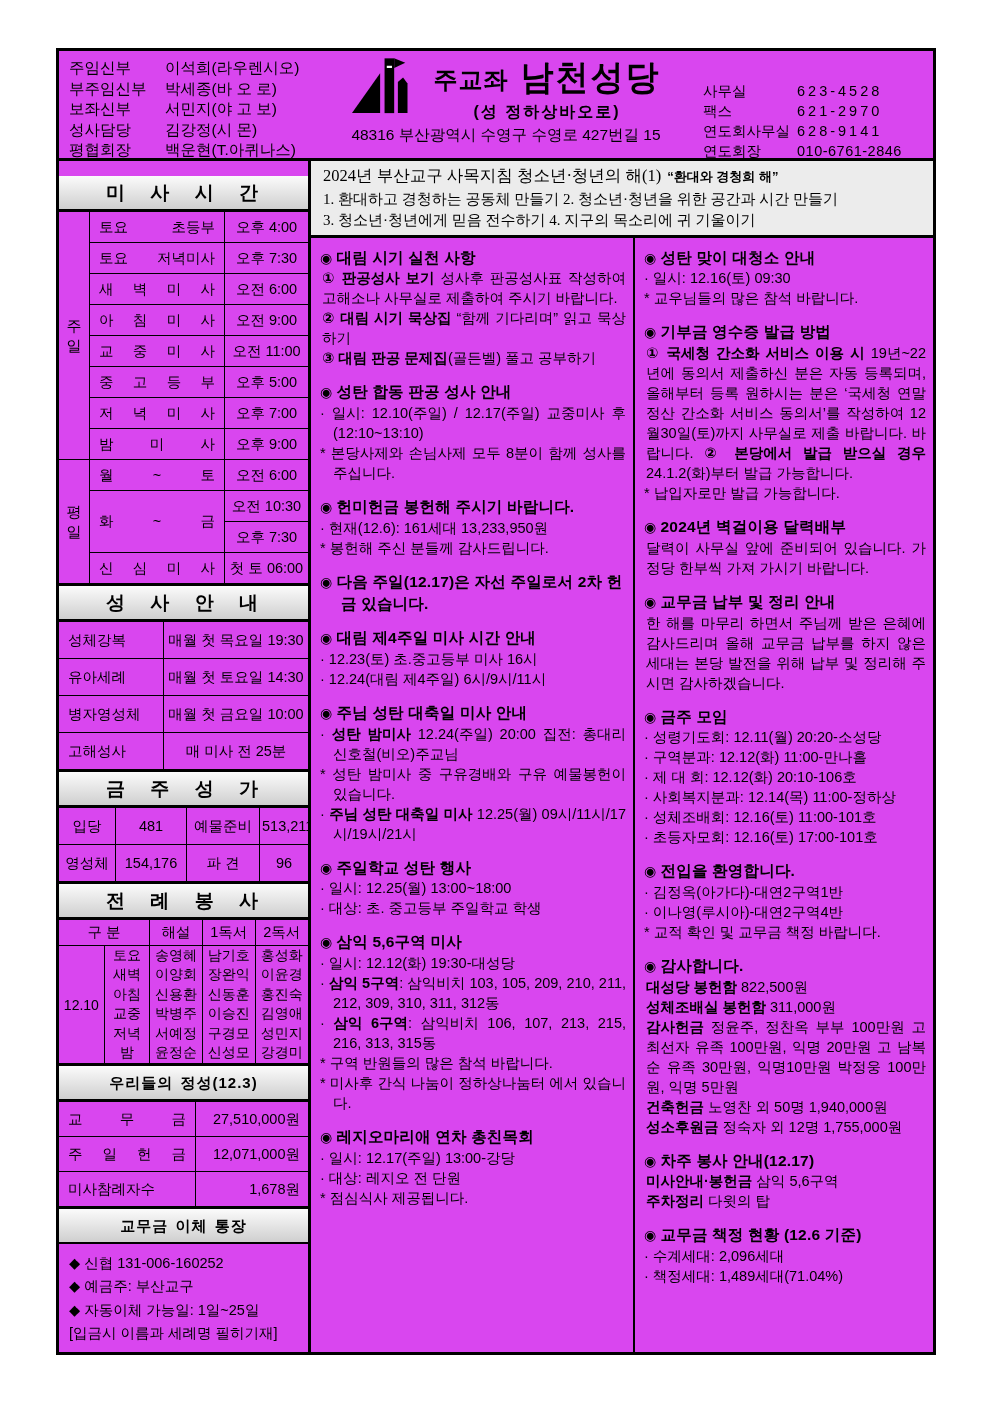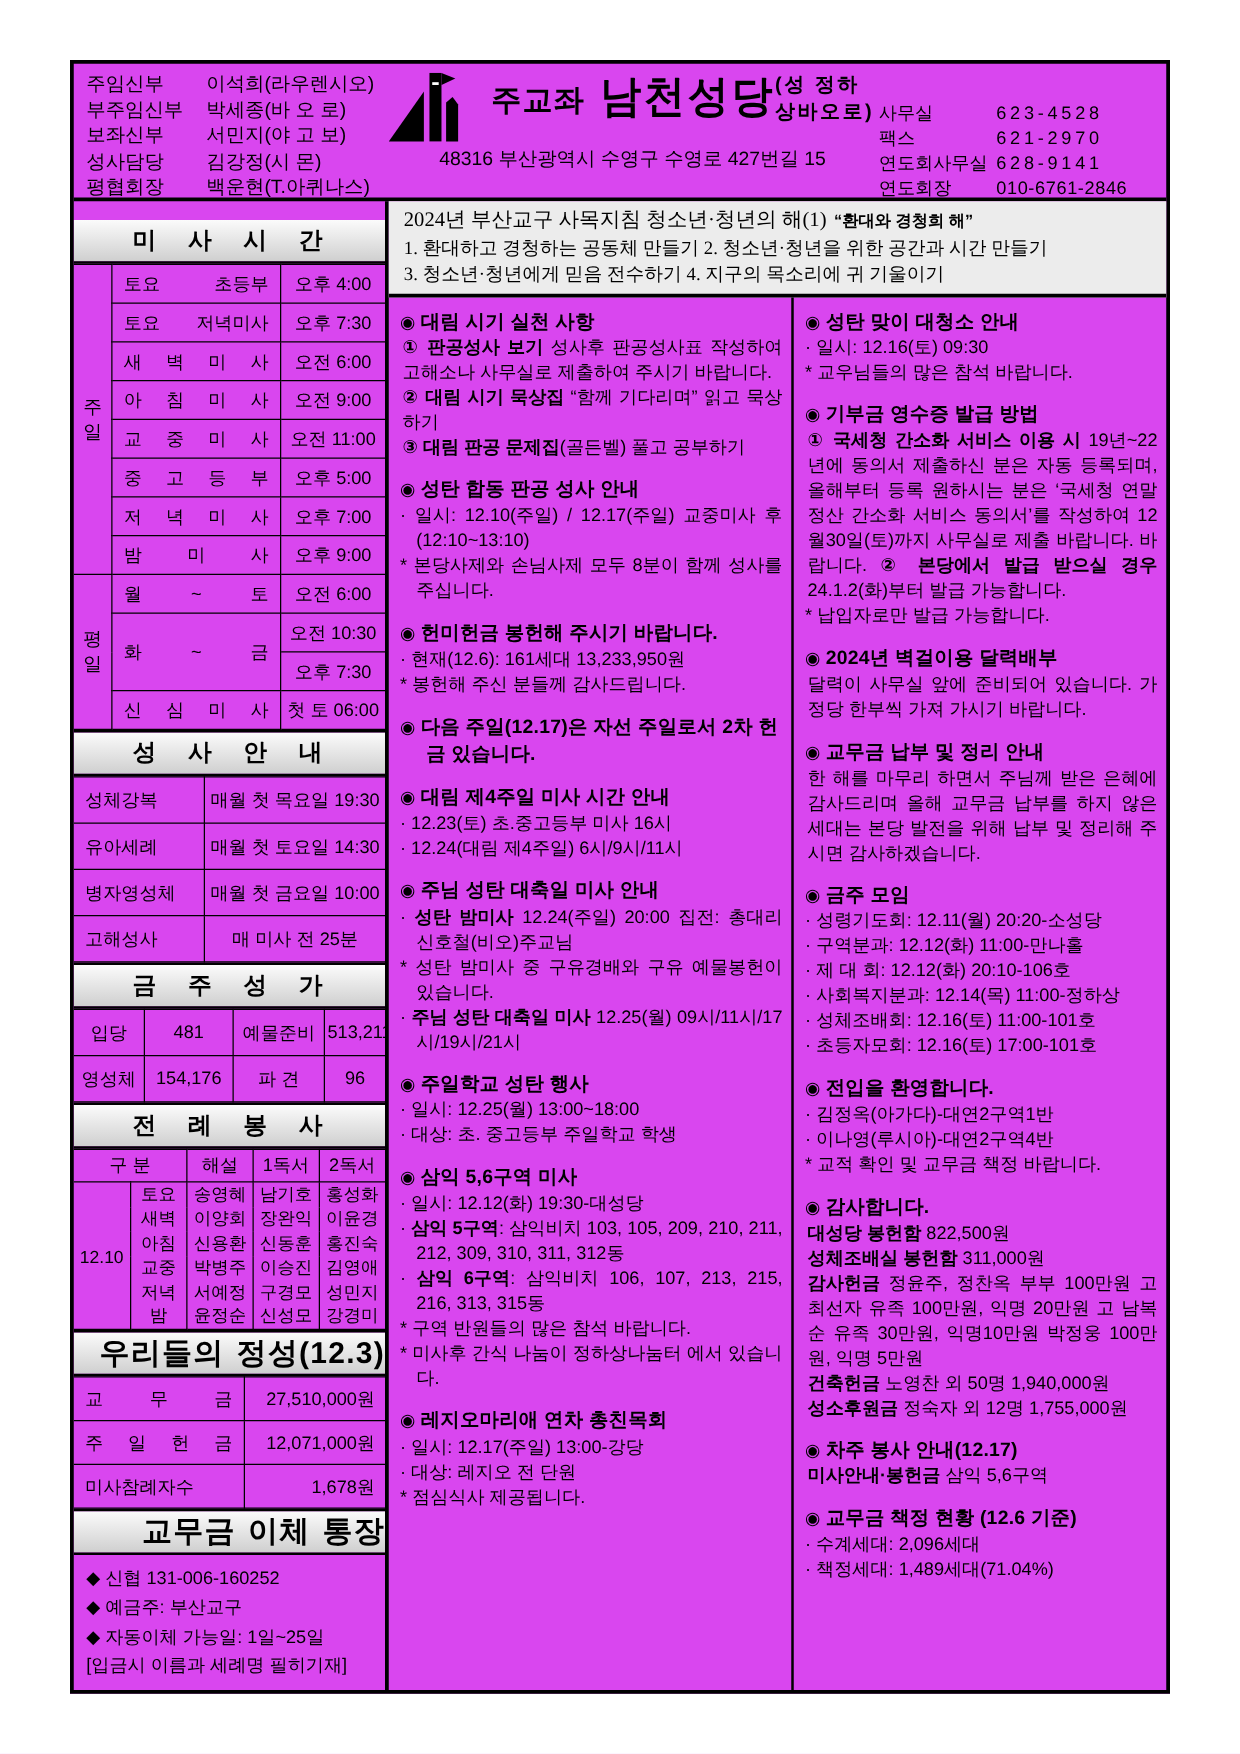--- a/index.html
+++ b/index.html
@@ -7,42 +7,42 @@
   .sheet{width:880px;height:1307px;margin:48px 56px;box-sizing:border-box;}
   .frame{border:3px solid #000;height:100%;box-sizing:border-box;display:flex;flex-direction:column;background:#d946ef;}
   
   .hdr{height:110px;border-bottom:3px solid #000;display:flex;box-sizing:border-box;}
   .staff{width:252px;padding:7px 4px 4px 10px;box-sizing:border-box;}
   .srow{display:flex;font-size:15.5px;line-height:1.33;}
   .srole{width:88px;text-align:justify;text-align-last:justify;margin-right:8px;flex:none;}
   .brandwrap{flex:1;display:flex;flex-direction:column;align-items:center;padding:4px 0 2px;box-sizing:border-box;}
   .brand{display:flex;align-items:flex-start;gap:8px;}
   .logo{width:74px;height:60px;flex:none;}
-  .brandtext{display:flex;flex-direction:row;align-items:center;}
+  .brandtext{display:flex;flex-direction:column;align-items:center;}
   .brandline{display:flex;align-items:baseline;gap:12px;white-space:nowrap;}
   .t1{font-size:24px;font-weight:900;letter-spacing:1px;}
   .t2{font-size:33px;font-weight:900;letter-spacing:2px;transform:scaleY(1.05);}
   .t3{font-size:16px;font-weight:bold;margin-top:2px;letter-spacing:2px;}
   .addr{font-size:15.5px;margin-top:2px;white-space:nowrap;}
   .contacts{width:232px;padding:6px 8px 8px 2px;box-sizing:border-box;margin-top:24px;}
   .crow{display:flex;font-size:14.5px;line-height:1.38;}
   .clabel{width:90px;text-align:justify;text-align-last:justify;margin-right:4px;flex:none;}
   .cval{flex:1;letter-spacing:3px;white-space:nowrap;}
   .cval.long{letter-spacing:0.5px;}
   .crow.noname .cval{text-align:right;letter-spacing:0.5px;}
   
   .main{flex:1;display:flex;min-height:0;}
   .leftcol{width:252px;flex:none;border-right:3px solid #000;box-sizing:border-box;overflow:hidden;}
   .rightarea{flex:1;display:flex;flex-direction:column;min-width:0;}
   
   .sechead{height:33px;line-height:33px;text-align:center;font-weight:bold;font-size:19px;
     background:linear-gradient(#fbfbfb,#cfcfcf);border-top:2px solid #000;border-bottom:2px solid #000;
     letter-spacing:3px;word-spacing:14px;}
   .sechead.first{border-top:none;margin-top:15px;}
-  .sechead.tight{letter-spacing:1px;word-spacing:2px;font-size:24px;text-align:right;}
+  .sechead.tight{letter-spacing:1px;word-spacing:2px;font-size:15px;}
   table.tbl{width:100%;border-collapse:collapse;table-layout:fixed;}
   .tbl td{border:1px solid #000;text-align:center;font-size:14.5px;padding:0 2px;overflow:hidden;}
   .tbl td.jst{text-align:justify;text-align-last:justify;padding:0 9px;}
   .mass td{height:30px;}
   .mass .gcell{width:26px;font-size:15px;line-height:1.3;border-left:none;}
   .mass .ncell{width:116px;}
   .mass td:last-child{border-right:none;}
   .sacr td{height:36px;}
   .sacr .lab{width:86px;}
   .sacr td:first-child{border-left:none;}
@@ -419,20 +419,21 @@
                 <div class="atitle">감사합니다.</div>
                 <div class="aline p"><span class="bd">대성당 봉헌함</span><span class=""> 822,500원</span></div>
                 <div class="aline p"><span class="bd">성체조배실 봉헌함</span><span class=""> 311,000원</span></div>
                 <div class="aline p"><span class="bd">감사헌금</span><span class=""> 정윤주, 정찬옥 부부 100만원 고 최선자 유족 100만원, 익명 20만원 고 남복순 유족 30만원, 익명10만원 박정웅 100만원, 익명 5만원</span></div>
                 <div class="aline p"><span class="bd">건축헌금</span><span class=""> 노영찬 외 50명 1,940,000원</span></div>
                 <div class="aline p"><span class="bd">성소후원금</span><span class=""> 정숙자 외 12명 1,755,000원</span></div>
               </div>
               <div class="article">
                 <div class="atitle">차주 봉사 안내(12.17)</div>
                 <div class="aline p"><span class="bd">미사안내·봉헌금</span><span class=""> 삼익 5,6구역</span></div>
+                <div class="aline p"><span class="bd">주차정리</span><span class=""> 다윗의 탑</span></div>
               </div>
               <div class="article">
                 <div class="atitle">교무금 책정 현황 (12.6 기준)</div>
                 <div class="aline b"><span class="">· 수계세대: 2,096세대</span></div>
                 <div class="aline b"><span class="">· 책정세대: 1,489세대(71.04%)</span></div>
               </div>
             </div>
         </div>
       </div>
     </div>

